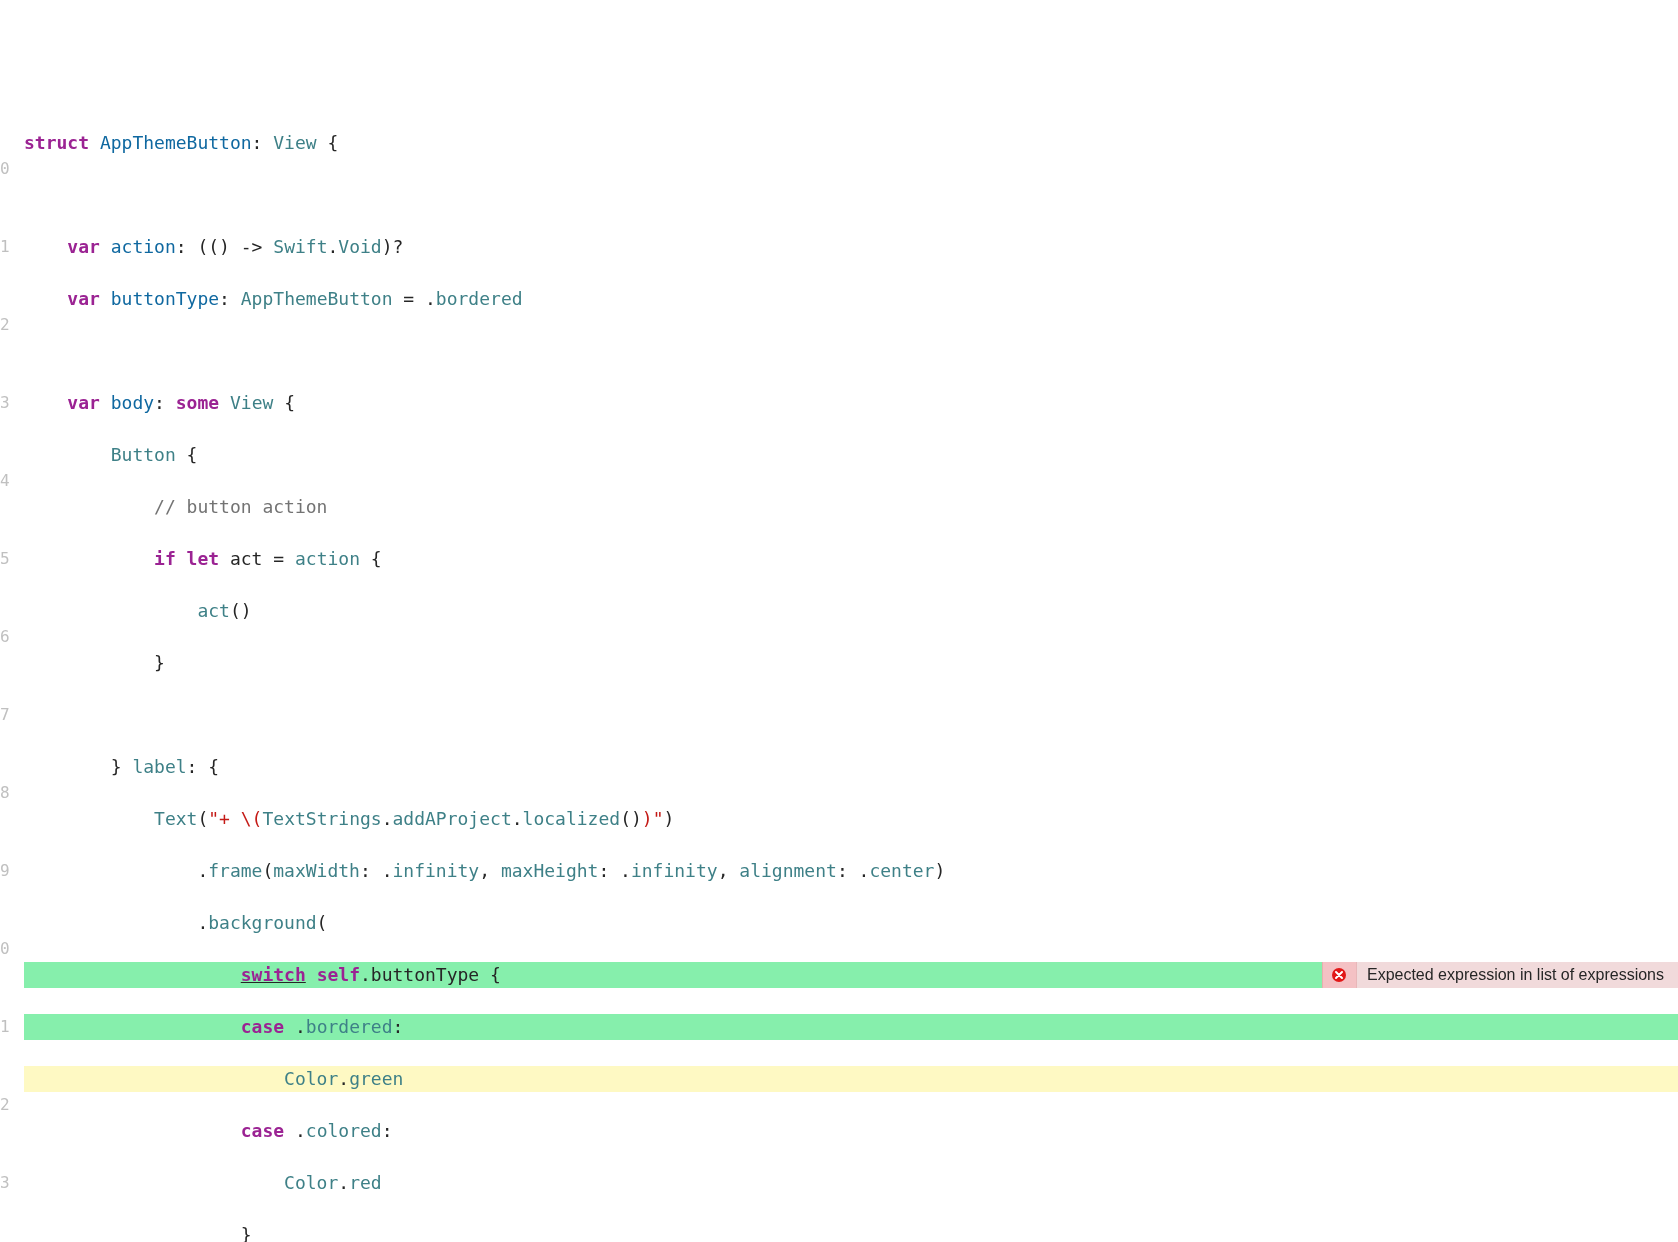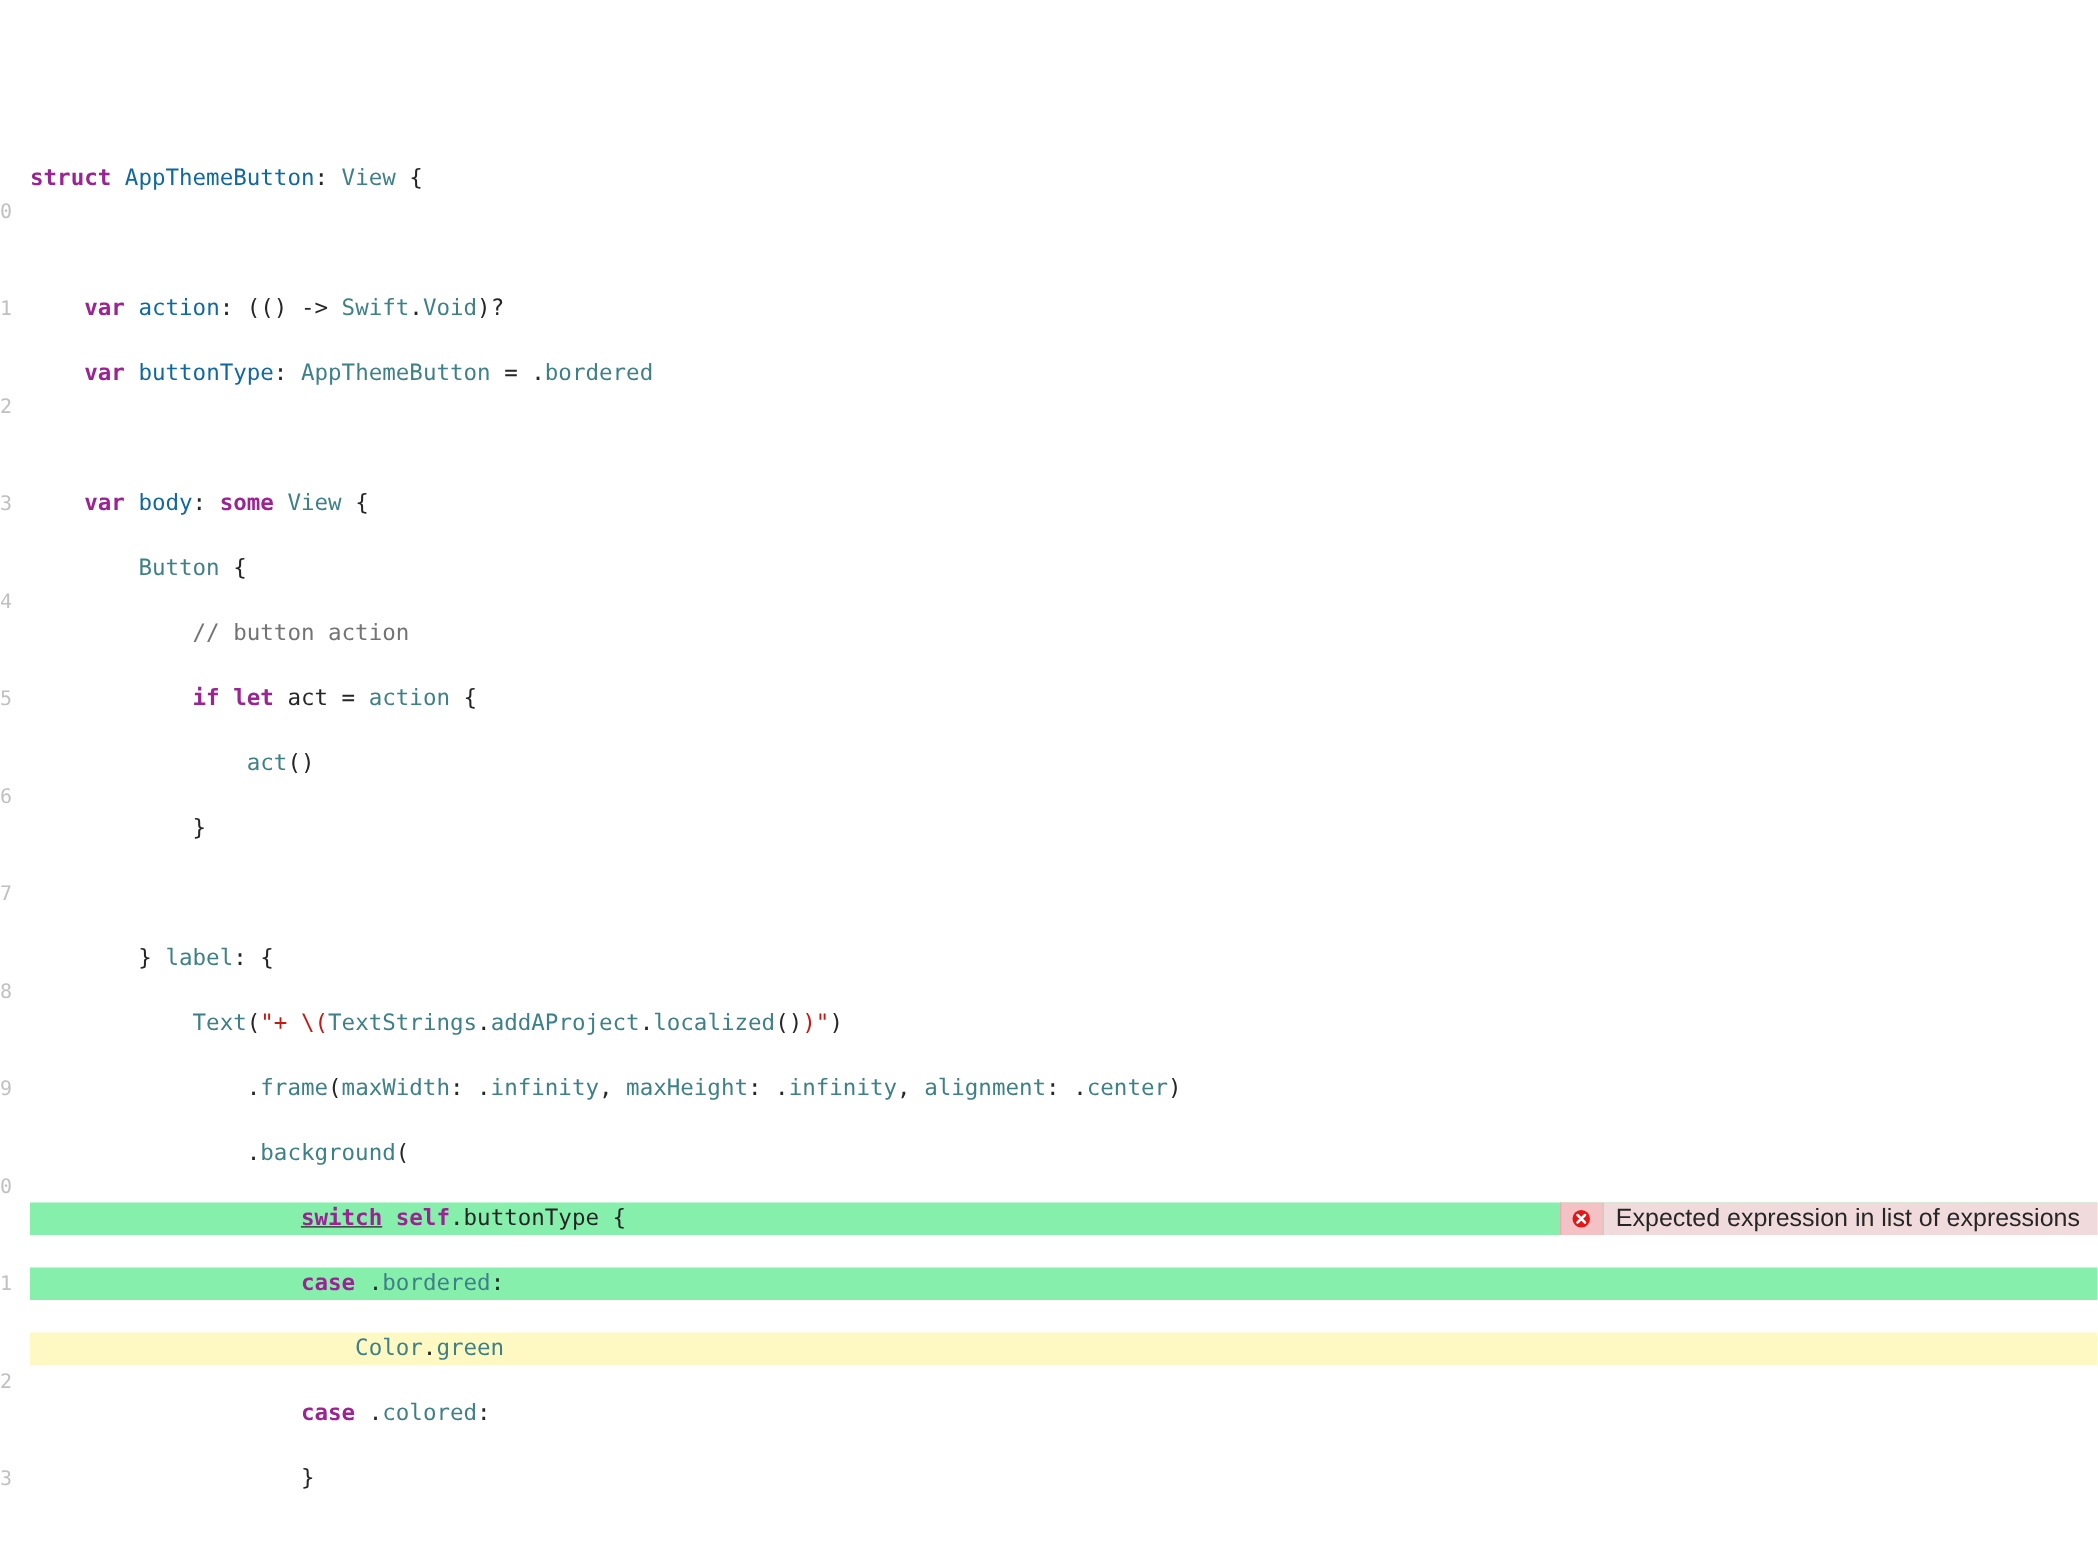--- a/index.html
+++ b/index.html
@@ -46,21 +46,21 @@
   .underline { text-decoration: underline; text-decoration-color: #262626; }
 
   .err-box {
     position: absolute;
     right: 0;
     top: 0;
     height: 26px;
     display: flex;
     align-items: stretch;
     font-family: -apple-system, "SF Pro Text", Helvetica, Arial, sans-serif;
-    font-size: 20px;
+    font-size: 16px;
     white-space: normal;
   }
   .err-icon {
     background: #f4c1c4;
     display: flex;
     align-items: center;
     justify-content: center;
     width: 34px;
     border-left: 1px solid #e8adad;
   }
@@ -140,20 +140,21 @@
             <svg viewBox="0 0 16 16">
               <circle cx="8" cy="8" r="7" fill="#e21717"></circle>
               <path d="M5 5 L11 11 M11 5 L5 11" stroke="#fff" stroke-width="2" stroke-linecap="round"></path>
             </svg>
           </div>
           <div class="err-msg">Expected expression in list of expressions</div>
         </div></div>
 <div class="line hl-error">                    <span class="kw">case</span> .<span class="member">bordered</span>:</div>
 <div class="line hl-current">                        <span class="type2">Color</span>.<span class="member">green</span></div>
 <div class="line">                    <span class="kw">case</span> .<span class="member">colored</span>:</div>
+<div class="line">                        <span class="type2">Color</span>.<span class="member">red</span></div>
 <div class="line">                    }</div>
 
 
 
 
 
 
 
 
 

